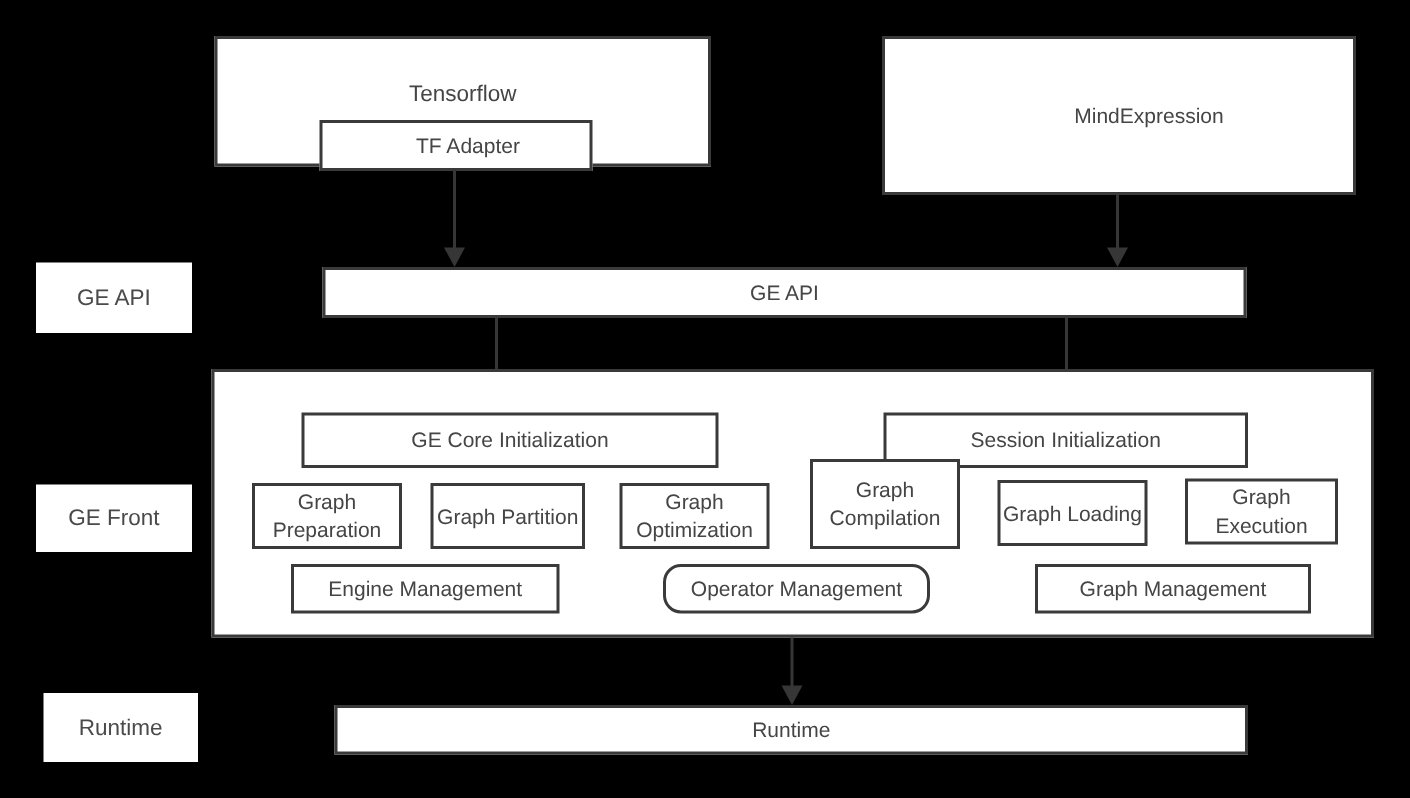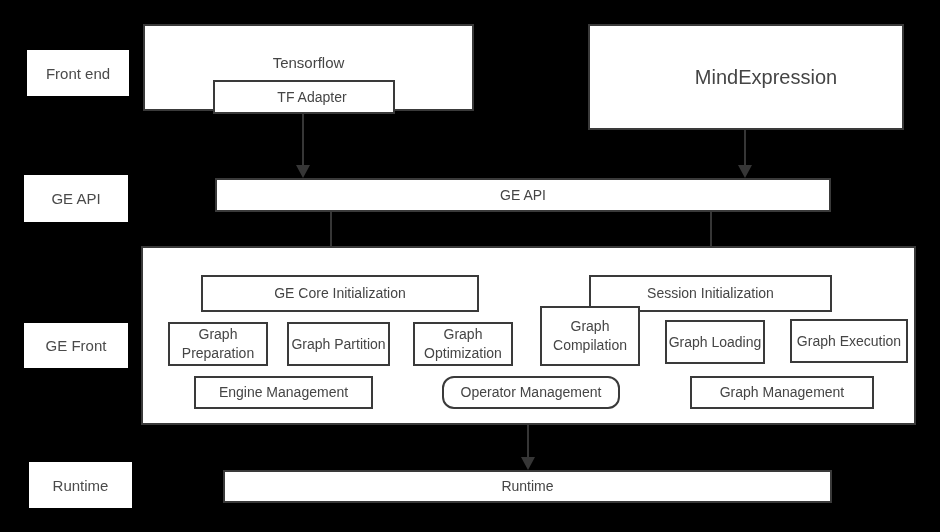--- a/index.html
+++ b/index.html
@@ -51,21 +51,21 @@
   }
   .tf-title {
     position: absolute;
     top: 28px;
     left: 0;
     width: 100%;
     text-align: center;
     font-size: 15px;
     color: var(--text);
   }
-  .big-label { font-size: 20px; padding-left: 40px; }
+  .big-label { font-size: 14px; padding-left: 40px; }
   .arrow { position: absolute; width: 14px; }
   .arrow .line {
     position: absolute;
     left: 50%;
     transform: translateX(-50%);
     top: 0;
     bottom: 11px;
     width: 2px;
     background: var(--arrow);
   }
@@ -79,21 +79,20 @@
     border-left: 7px solid transparent;
     border-right: 7px solid transparent;
     border-top: 13px solid var(--arrow);
   }
 </style>
 </head>
 <body>
 
 <div class="canvas">
 
-  <div class="layer-label" style="left:27px; top:50px; width:102px; height:46px;">Front end</div>
   <div class="layer-label" style="left:24px; top:175px; width:104px; height:47px;">GE API</div>
   <div class="layer-label" style="left:24px; top:323px; width:104px; height:45px;">GE Front</div>
   <div class="layer-label" style="left:29px; top:462px; width:103px; height:46px;">Runtime</div>
 
   <div class="container-box" style="left:143px; top:24px; width:331px; height:87px;">
     <div class="tf-title">Tensorflow</div>
     <div class="box" style="left:68px; top:54px; width:182px; height:34px;padding-left:16px;">TF Adapter</div>
   </div>
 
   <div class="box big-label" style="left:588px; top:24px; width:316px; height:106px;">MindExpression</div>
@@ -121,21 +120,21 @@
   <div class="container-box" style="left:141px; top:246px; width:775px; height:179px;">
 
     <div class="box" style="left:58px; top:27px; width:278px; height:37px;">GE Core Initialization</div>
     <div class="box" style="left:446px; top:27px; width:243px; height:37px;">Session Initialization</div>
 
     <div class="box" style="left:25px; top:74px; width:100px; height:44px;">Graph Preparation</div>
     <div class="box" style="left:144px; top:74px; width:103px; height:44px;">Graph Partition</div>
     <div class="box" style="left:270px; top:74px; width:100px; height:44px;">Graph Optimization</div>
     <div class="box" style="left:397px; top:58px; width:100px; height:60px;">Graph Compilation</div>
     <div class="box" style="left:522px; top:72px; width:100px; height:44px;">Graph Loading</div>
-    <div class="box" style="left:647px; top:71px; width:118px; height:44px;">Graph Execution</div>
+    <div class="box" style="left:647px; top:71px; width:102px; height:44px;">Graph Execution</div>
 
     <div class="box" style="left:51px; top:128px; width:179px; height:33px;">Engine Management</div>
     <div class="box" style="left:299px; top:128px; width:178px; height:33px;border-radius:12px;">Operator Management</div>
     <div class="box" style="left:547px; top:128px; width:184px; height:33px;">Graph Management</div>
   </div>
 
   <div class="arrow" style="left:521px; top:425px; height:45px;">
     <div class="line"></div>
       <div class="head"></div>
   </div>

